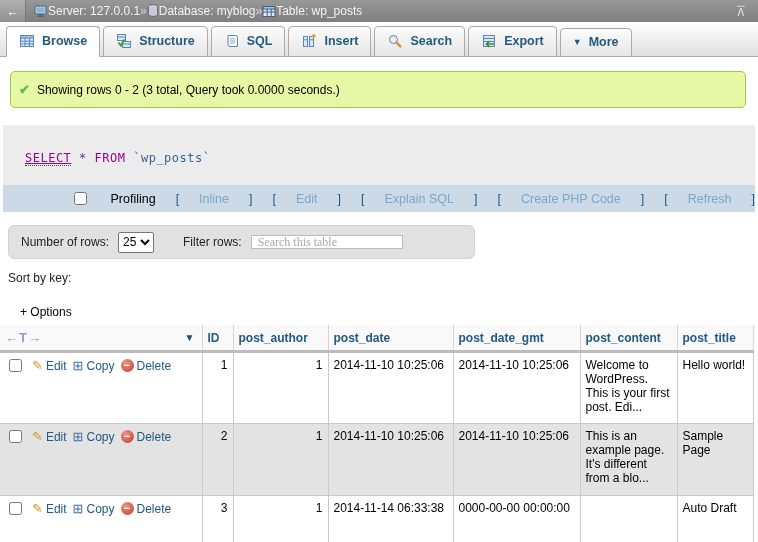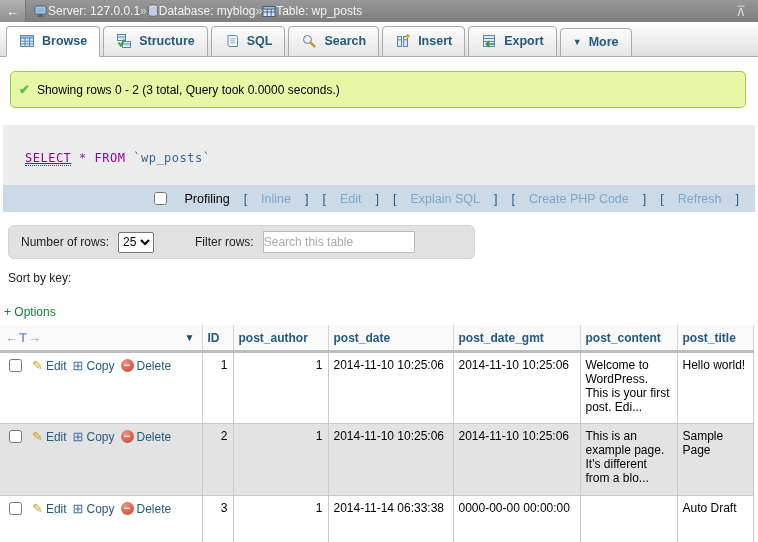--- a/index.html
+++ b/index.html
@@ -51,45 +51,45 @@
   .query-wrap { margin:17px 3px 0 3px; }
   .sql-area {
     background:#ececec; padding:26px 0 20px 22px;
     font-family:"DejaVu Sans Mono", monospace; font-size:12px; letter-spacing:0.5px;
   }
   .sql-kw { color:#990099; }
   .sql-kw.docs { border-bottom:1px dotted #444; cursor:pointer;text-decoration:underline; }
   .sql-star { color:#663399; }
   .sql-id { color:#336699; }
   .profiling-bar {
-    background:#ccd9e6; padding:4px 16px; display:flex; justify-content:flex-end;
-    align-items:center; gap:14px; font-size:12.5px;
+    background:#ccd9e6; padding:4px 0; display:flex; justify-content:flex-end;
+    align-items:center; gap:20px; font-size:12.5px;
   }
   .profiling-bar label { color:#000; cursor:pointer; }
   .p-br { color:#235a81; }
   .p-link { color:#7da8c9; text-decoration:none; cursor:pointer; }
 
   
   .controls {
     margin:13px 0 0 8px; width:467px; height:34px; background:#e1e1e1;
     border:1px solid #d2d2d2; border-radius:6px; display:flex; align-items:center;
     padding:0 12px; gap:9px; color:#222;
   }
   .controls select { font-size:12px; height:21px; font-family:"Liberation Sans",sans-serif; }
   .controls input {
-    width:152px; height:22px; border:1px solid #bbb; padding:0 0; font-size:12px;
-    font-family:Liberation Sans, sans-serif; color:#444;
+    width:152px; height:14px; border:1px solid #bbb; padding:0 6px; font-size:12px;
+    font-family:Liberation Serif, serif; color:#444;
   }
   .controls input::placeholder { color:#a9a9a9; }
-  .filter-label { margin-left:32px; }
+  .filter-label { margin-left:20px; }
 
   .sort-row { margin:12px 0 0 8px; display:flex; align-items:center; gap:10px; color:#222; }
   .sort-row select { width:212px; height:22px; font-size:12px; font-family:"Liberation Sans",sans-serif; }
 
-  .options-link { display:inline-block; margin:20px 0 6px 4px; color:#15803d; text-decoration:none; cursor:pointer; }
+  .options-link { display:inline-block; margin:20px 0 6px 20px; color:#000000; text-decoration:none; cursor:pointer; }
 
   
   table.results { border-collapse:collapse; table-layout:fixed; width:753px; font-size:12px; }
   .results th {
     text-align:left; color:#235a81; font-weight:bold; background:#f9f9f9;
     padding:5px 5px; border-right:1px solid #d5d5d5; border-bottom:3px solid #bdbdbd;
     overflow:hidden; white-space:nowrap;
   }
   .results th a { color:#235a81; text-decoration:none; cursor:pointer; }
   .results td {
@@ -192,37 +192,37 @@
           <line x1="6.2" y1="5.8" x2="11.2" y2="5.8" stroke="#9ab0c4"></line>
           <line x1="6.2" y1="7.8" x2="11.2" y2="7.8" stroke="#9ab0c4"></line>
           <line x1="6.2" y1="9.8" x2="11.2" y2="9.8" stroke="#9ab0c4"></line>
         </svg>
       </span>
     <span>SQL</span>
   </div>
   <div class="tab">
     <span>
         <svg width="16" height="16" viewBox="0 0 16 16">
-          <circle cx="6.5" cy="6.5" r="4" fill="#e8f0f8" stroke="#707a88"></circle>
-          <line x1="9.6" y1="9.6" x2="13.4" y2="13.4" stroke="#c59a33" stroke-width="2.4" stroke-linecap="round"></line>
-        </svg>
-      </span>
-    <span>Search</span>
-  </div>
-  <div class="tab">
-    <span>
-        <svg width="16" height="16" viewBox="0 0 16 16">
           <rect x="2.5" y="3.5" width="4" height="10" fill="#dce9f8" stroke="#5b87b8"></rect>
           <rect x="8.5" y="3.5" width="4" height="10" fill="#dce9f8" stroke="#5b87b8"></rect>
           <line x1="2.5" y1="6.8" x2="6.5" y2="6.8" stroke="#5b87b8"></line>
           <line x1="8.5" y1="6.8" x2="12.5" y2="6.8" stroke="#5b87b8"></line>
           <path d="M12.8 1 v4 M10.8 3 h4" stroke="#e2a500" stroke-width="1.6"></path>
         </svg>
       </span>
     <span>Insert</span>
+  </div>
+  <div class="tab">
+    <span>
+        <svg width="16" height="16" viewBox="0 0 16 16">
+          <circle cx="6.5" cy="6.5" r="4" fill="#e8f0f8" stroke="#707a88"></circle>
+          <line x1="9.6" y1="9.6" x2="13.4" y2="13.4" stroke="#c59a33" stroke-width="2.4" stroke-linecap="round"></line>
+        </svg>
+      </span>
+    <span>Search</span>
   </div>
   <div class="tab">
     <span>
         <svg width="16" height="16" viewBox="0 0 16 16">
           <rect x="2.5" y="2.5" width="11" height="11" fill="#dce9f8" stroke="#5b87b8"></rect>
           <line x1="2.5" y1="5.5" x2="13.5" y2="5.5" stroke="#5b87b8"></line>
           <line x1="2.5" y1="8.5" x2="13.5" y2="8.5" stroke="#5b87b8"></line>
           <path d="M13 11 H5.5 M8.5 8 L5.5 11 l3 3" stroke="#2e8f2e" stroke-width="1.7" fill="none"></path>
         </svg>
       </span>

